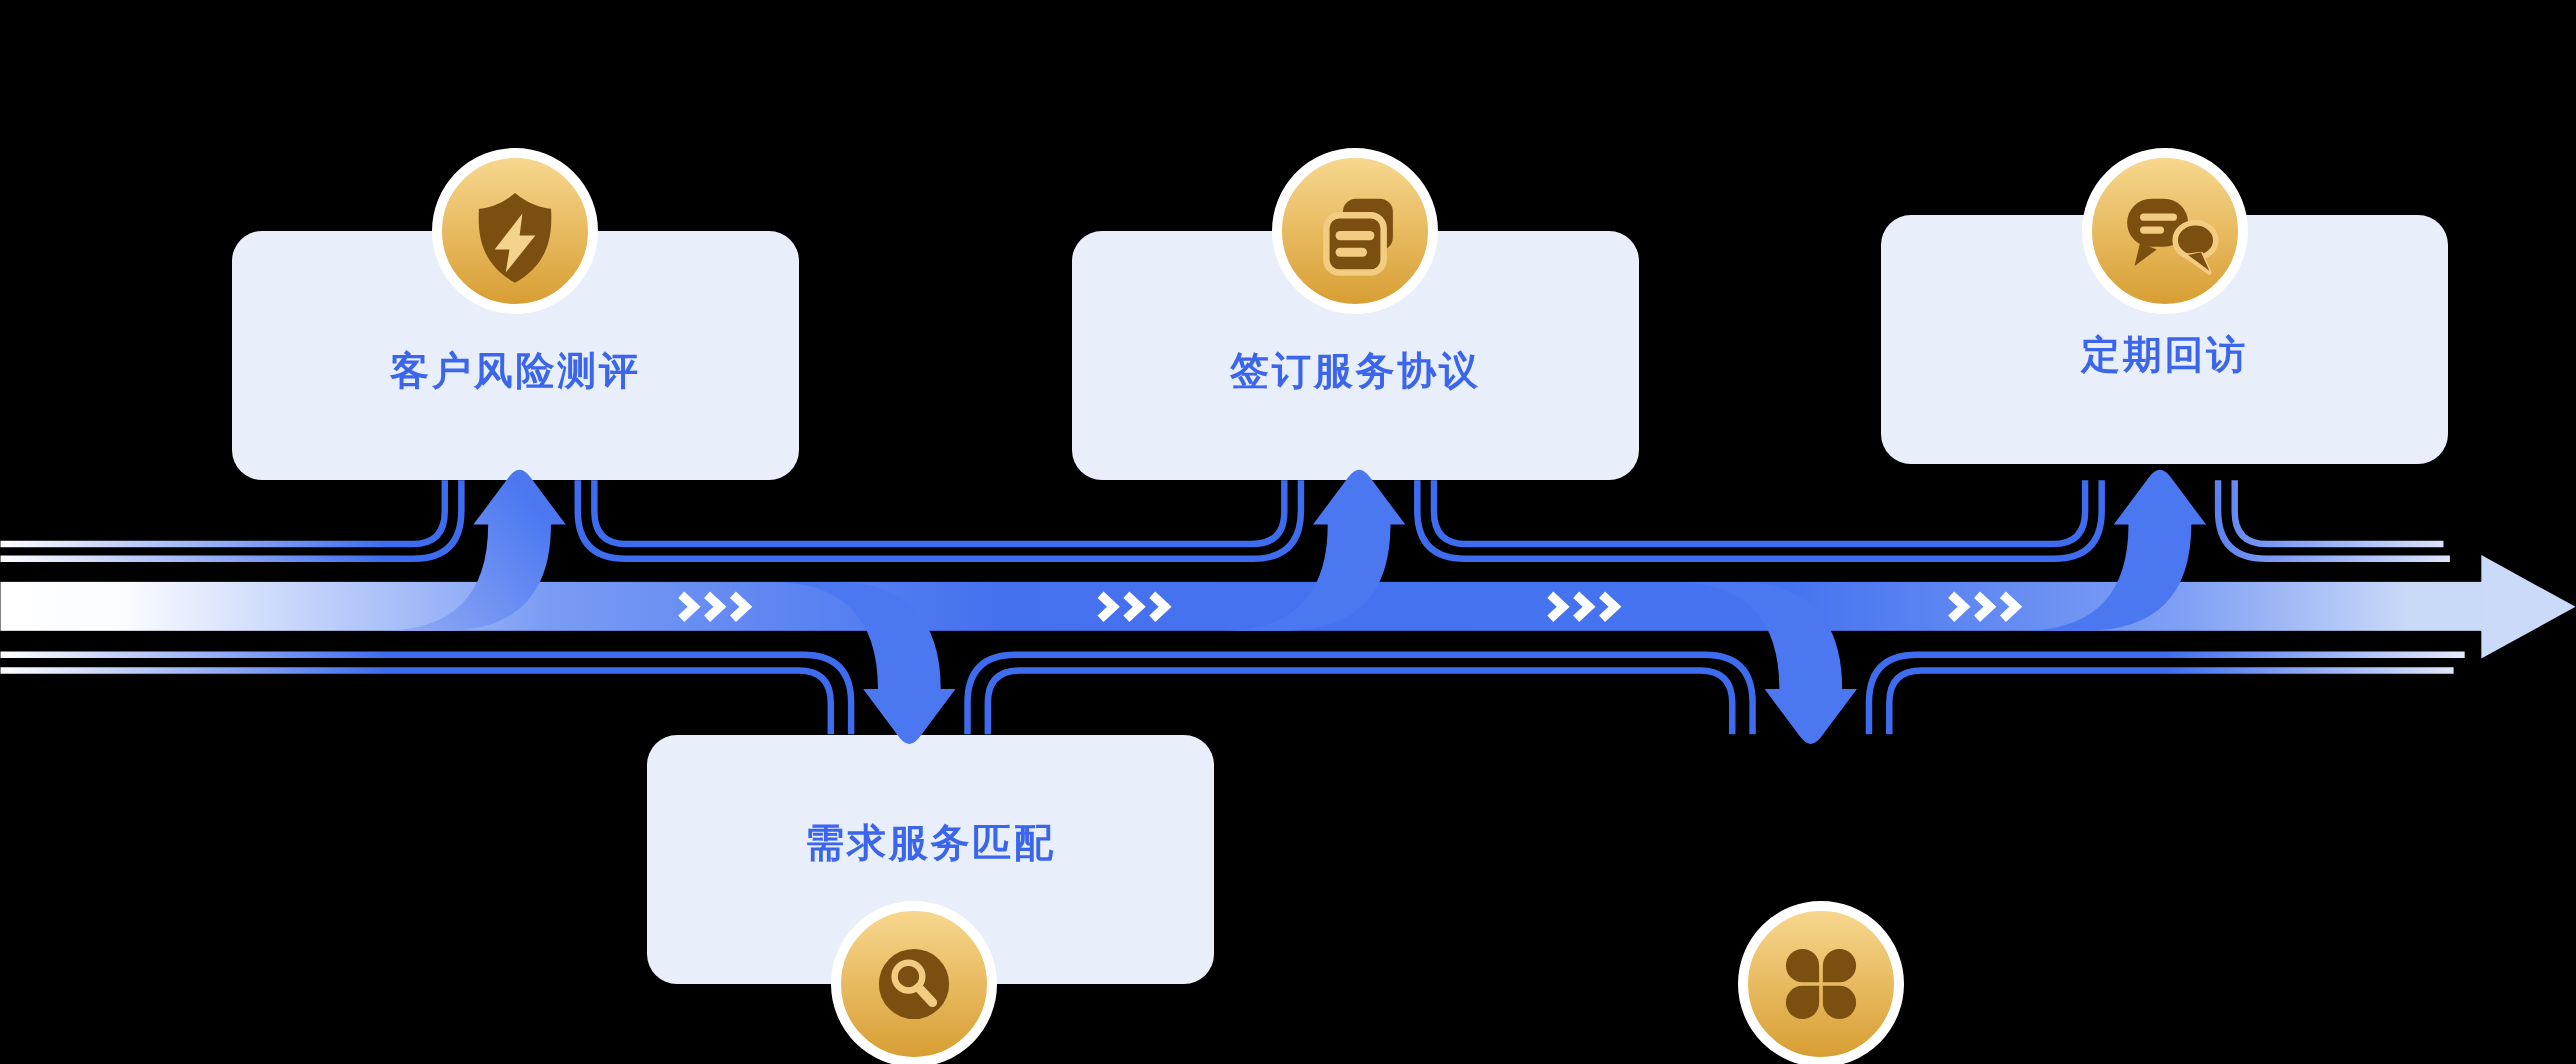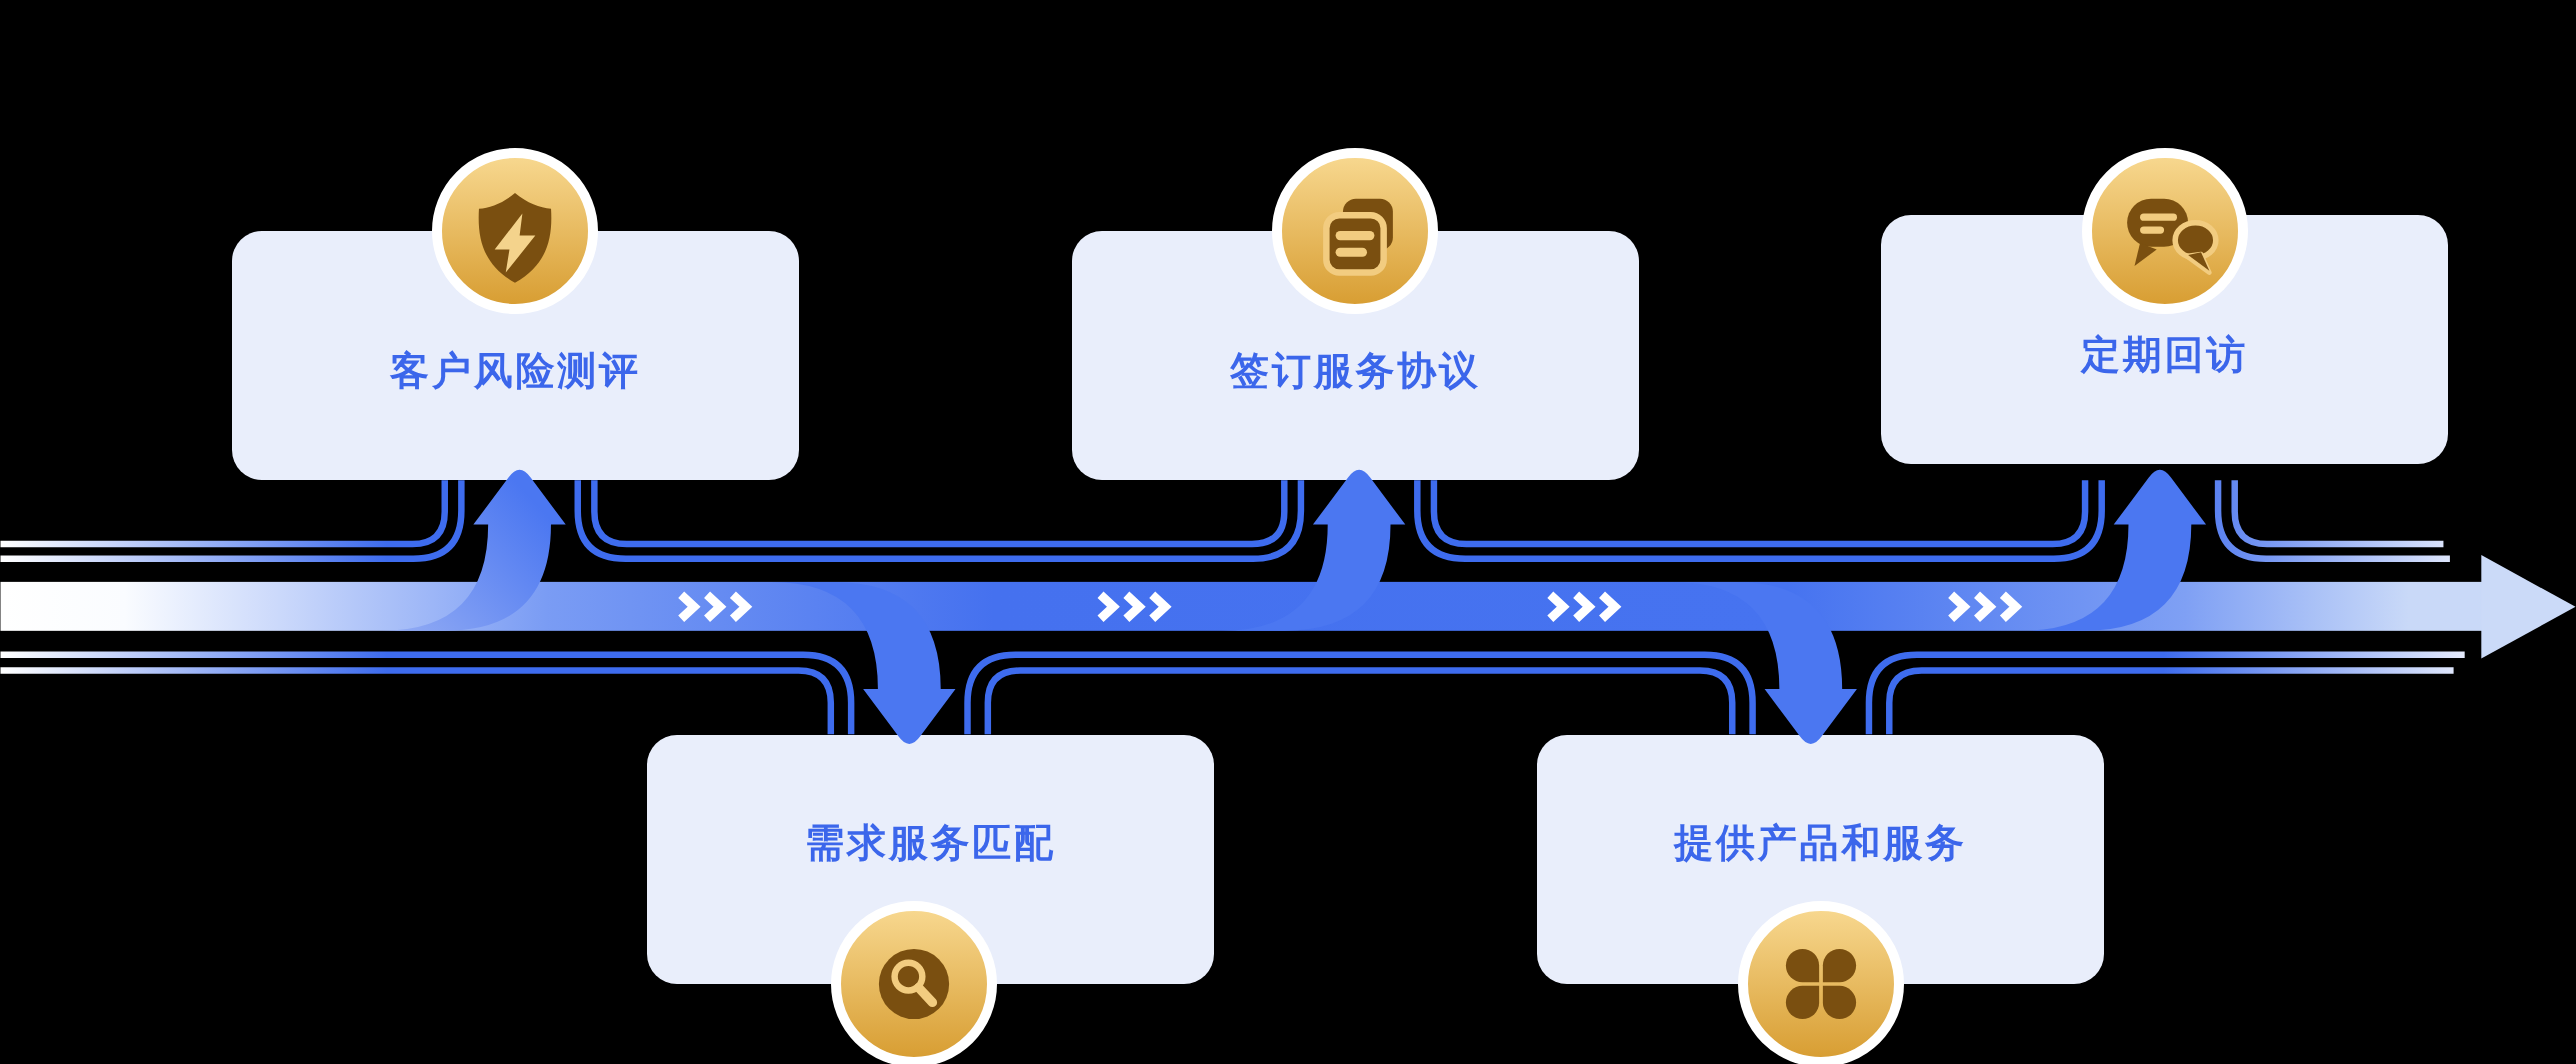--- a/index.html
+++ b/index.html
@@ -113,23 +113,20 @@
 
   <div class="card top" style="left:232px;top:231px;">
     <span class="label">客户风险测评</span>
   </div>
   <div class="card bottom" style="left:630px;top:735px;margin-left:17px;">
     <span class="label">需求服务匹配</span>
   </div>
   <div class="card top" style="left:1072px;top:231px;text-align:center;">
     <span class="label">签订服务协议</span>
   </div>
-  <div class="card bottom" style="left:1537px;top:735px;">
-    <span class="label">提供产品和服务</span>
-  </div>
   <div class="card top" style="left:1881px;top:215px;">
     <span class="label">定期回访</span>
   </div>
 
   <svg id="flow-arrows" class="layer" viewBox="0 0 2788 1152">
     <defs>
       <linearGradient id="arrowGrad1" gradientUnits="userSpaceOnUse" x1="420" y1="683" x2="575" y2="540">
         <stop offset="0" stop-color="#93ACF4"></stop>
         <stop offset="1" stop-color="#4B77F1"></stop>
       </linearGradient>

